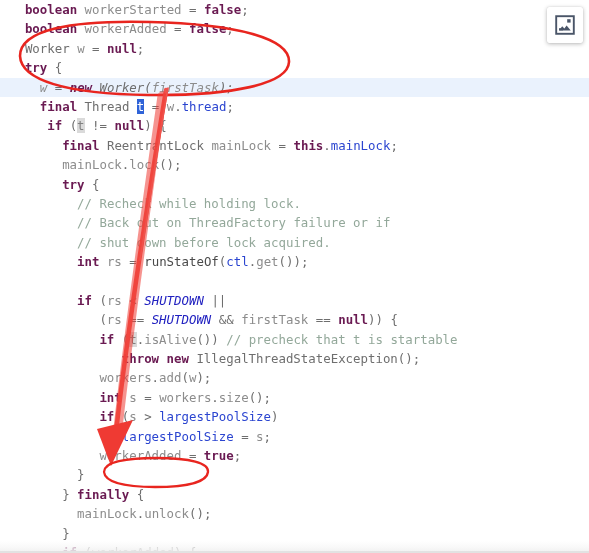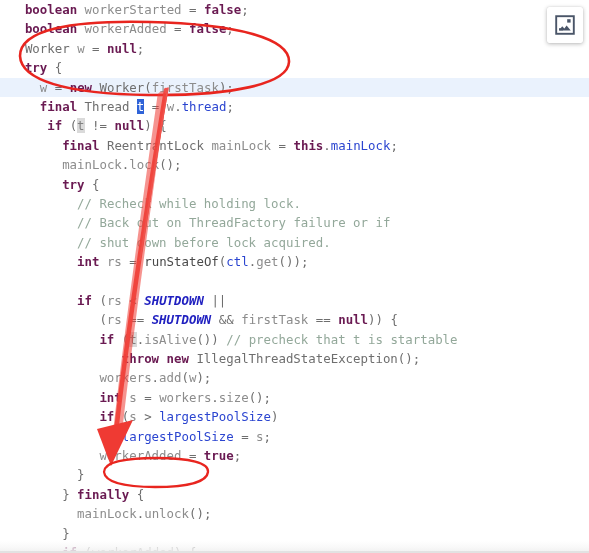--- a/index.html
+++ b/index.html
@@ -42,29 +42,30 @@
 
   .code-line {
     position: relative;
     height: 19.4px;
     padding-left: 10px;
     white-space: pre;
     color: #808080;
   }
   .code-line.current {
     background: #eaf2fd;
+    font-style: italic;
   }
 
   
   .kw   { color: #6a1a52; font-weight: bold; }     
   .id   { color: #8c8c8c; }                        
   .pun  { color: #6e6e6e; }                        
   .typ  { color: #6e6e6e; }                        
   .fld  { color: #2b45d0; }                        
-  .sfld { color: #2020c0; font-weight: bold; font-style: italic; }  
+  .sfld { color: #2020c0; font-weight: normal; font-style: italic; }  
   .smtd { color: #4a4a4a; }    
   .cmt  { color: #93a89a; }                        
   .sel  { background: #2f63d8; color: #ffffff; }   
   .hl   { background: #dadada; }                   
 
   
   #image-badge {
     position: absolute;
     right: 6px;
     top: 7px;

